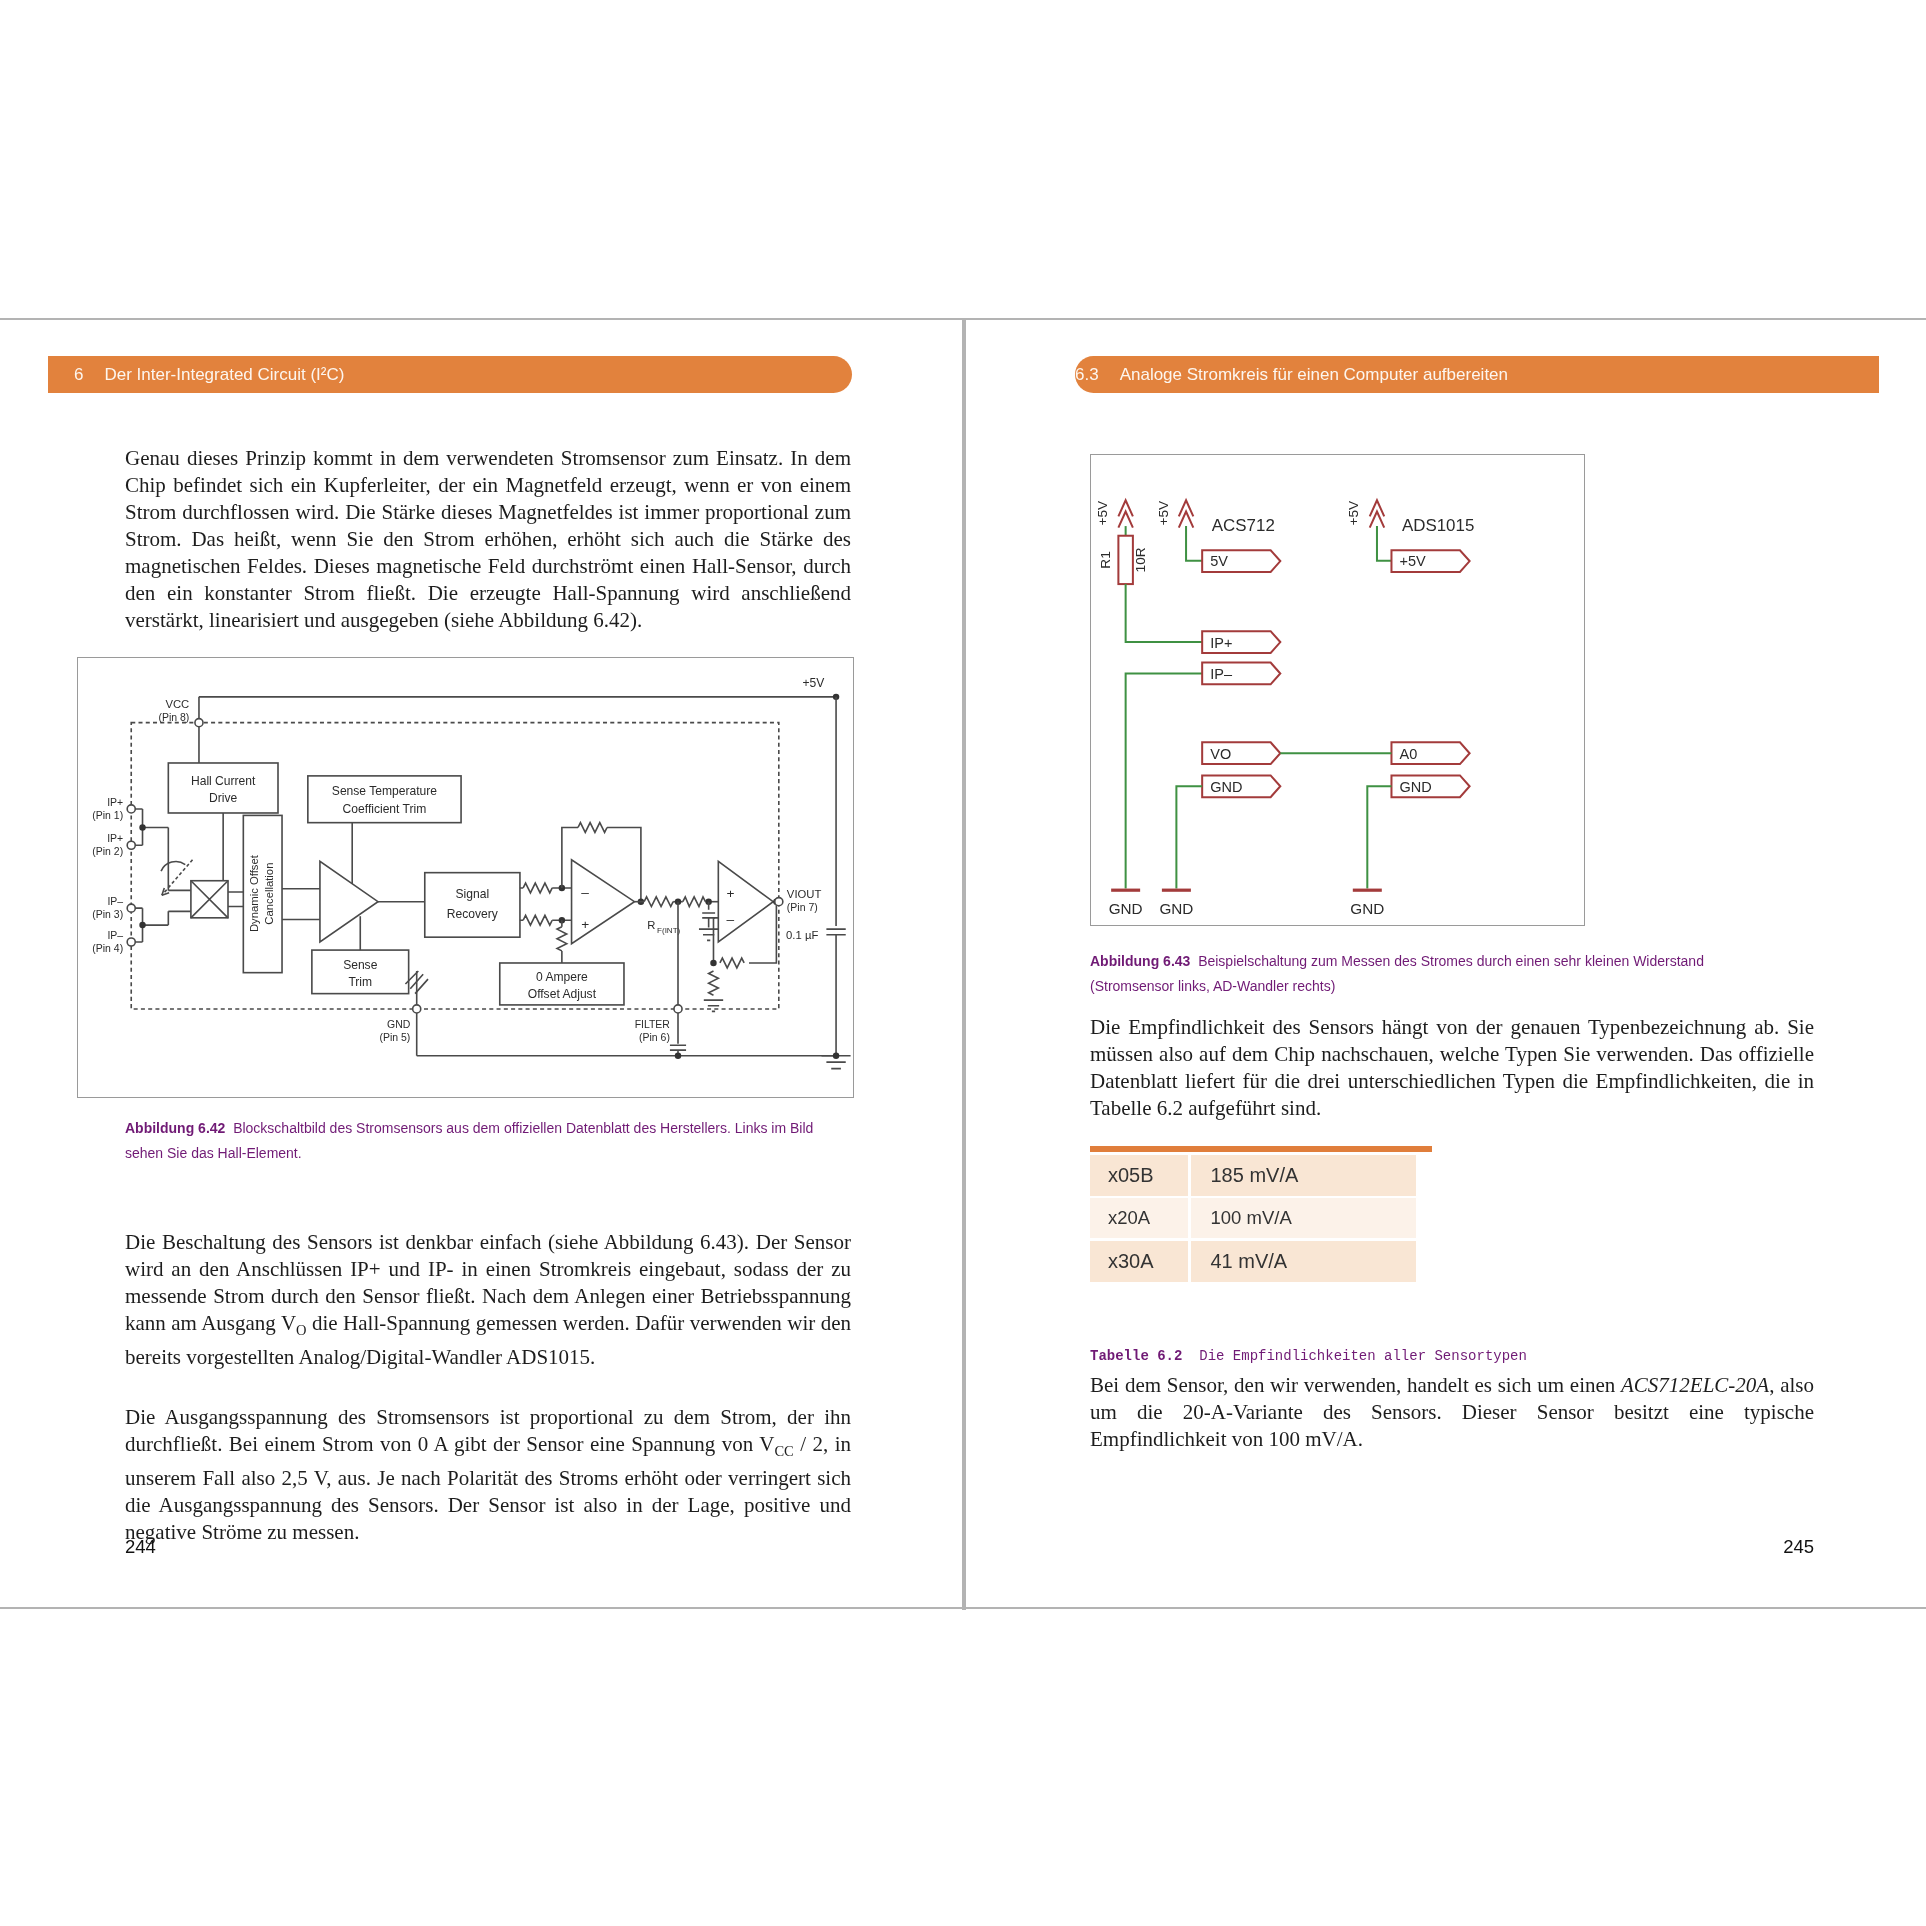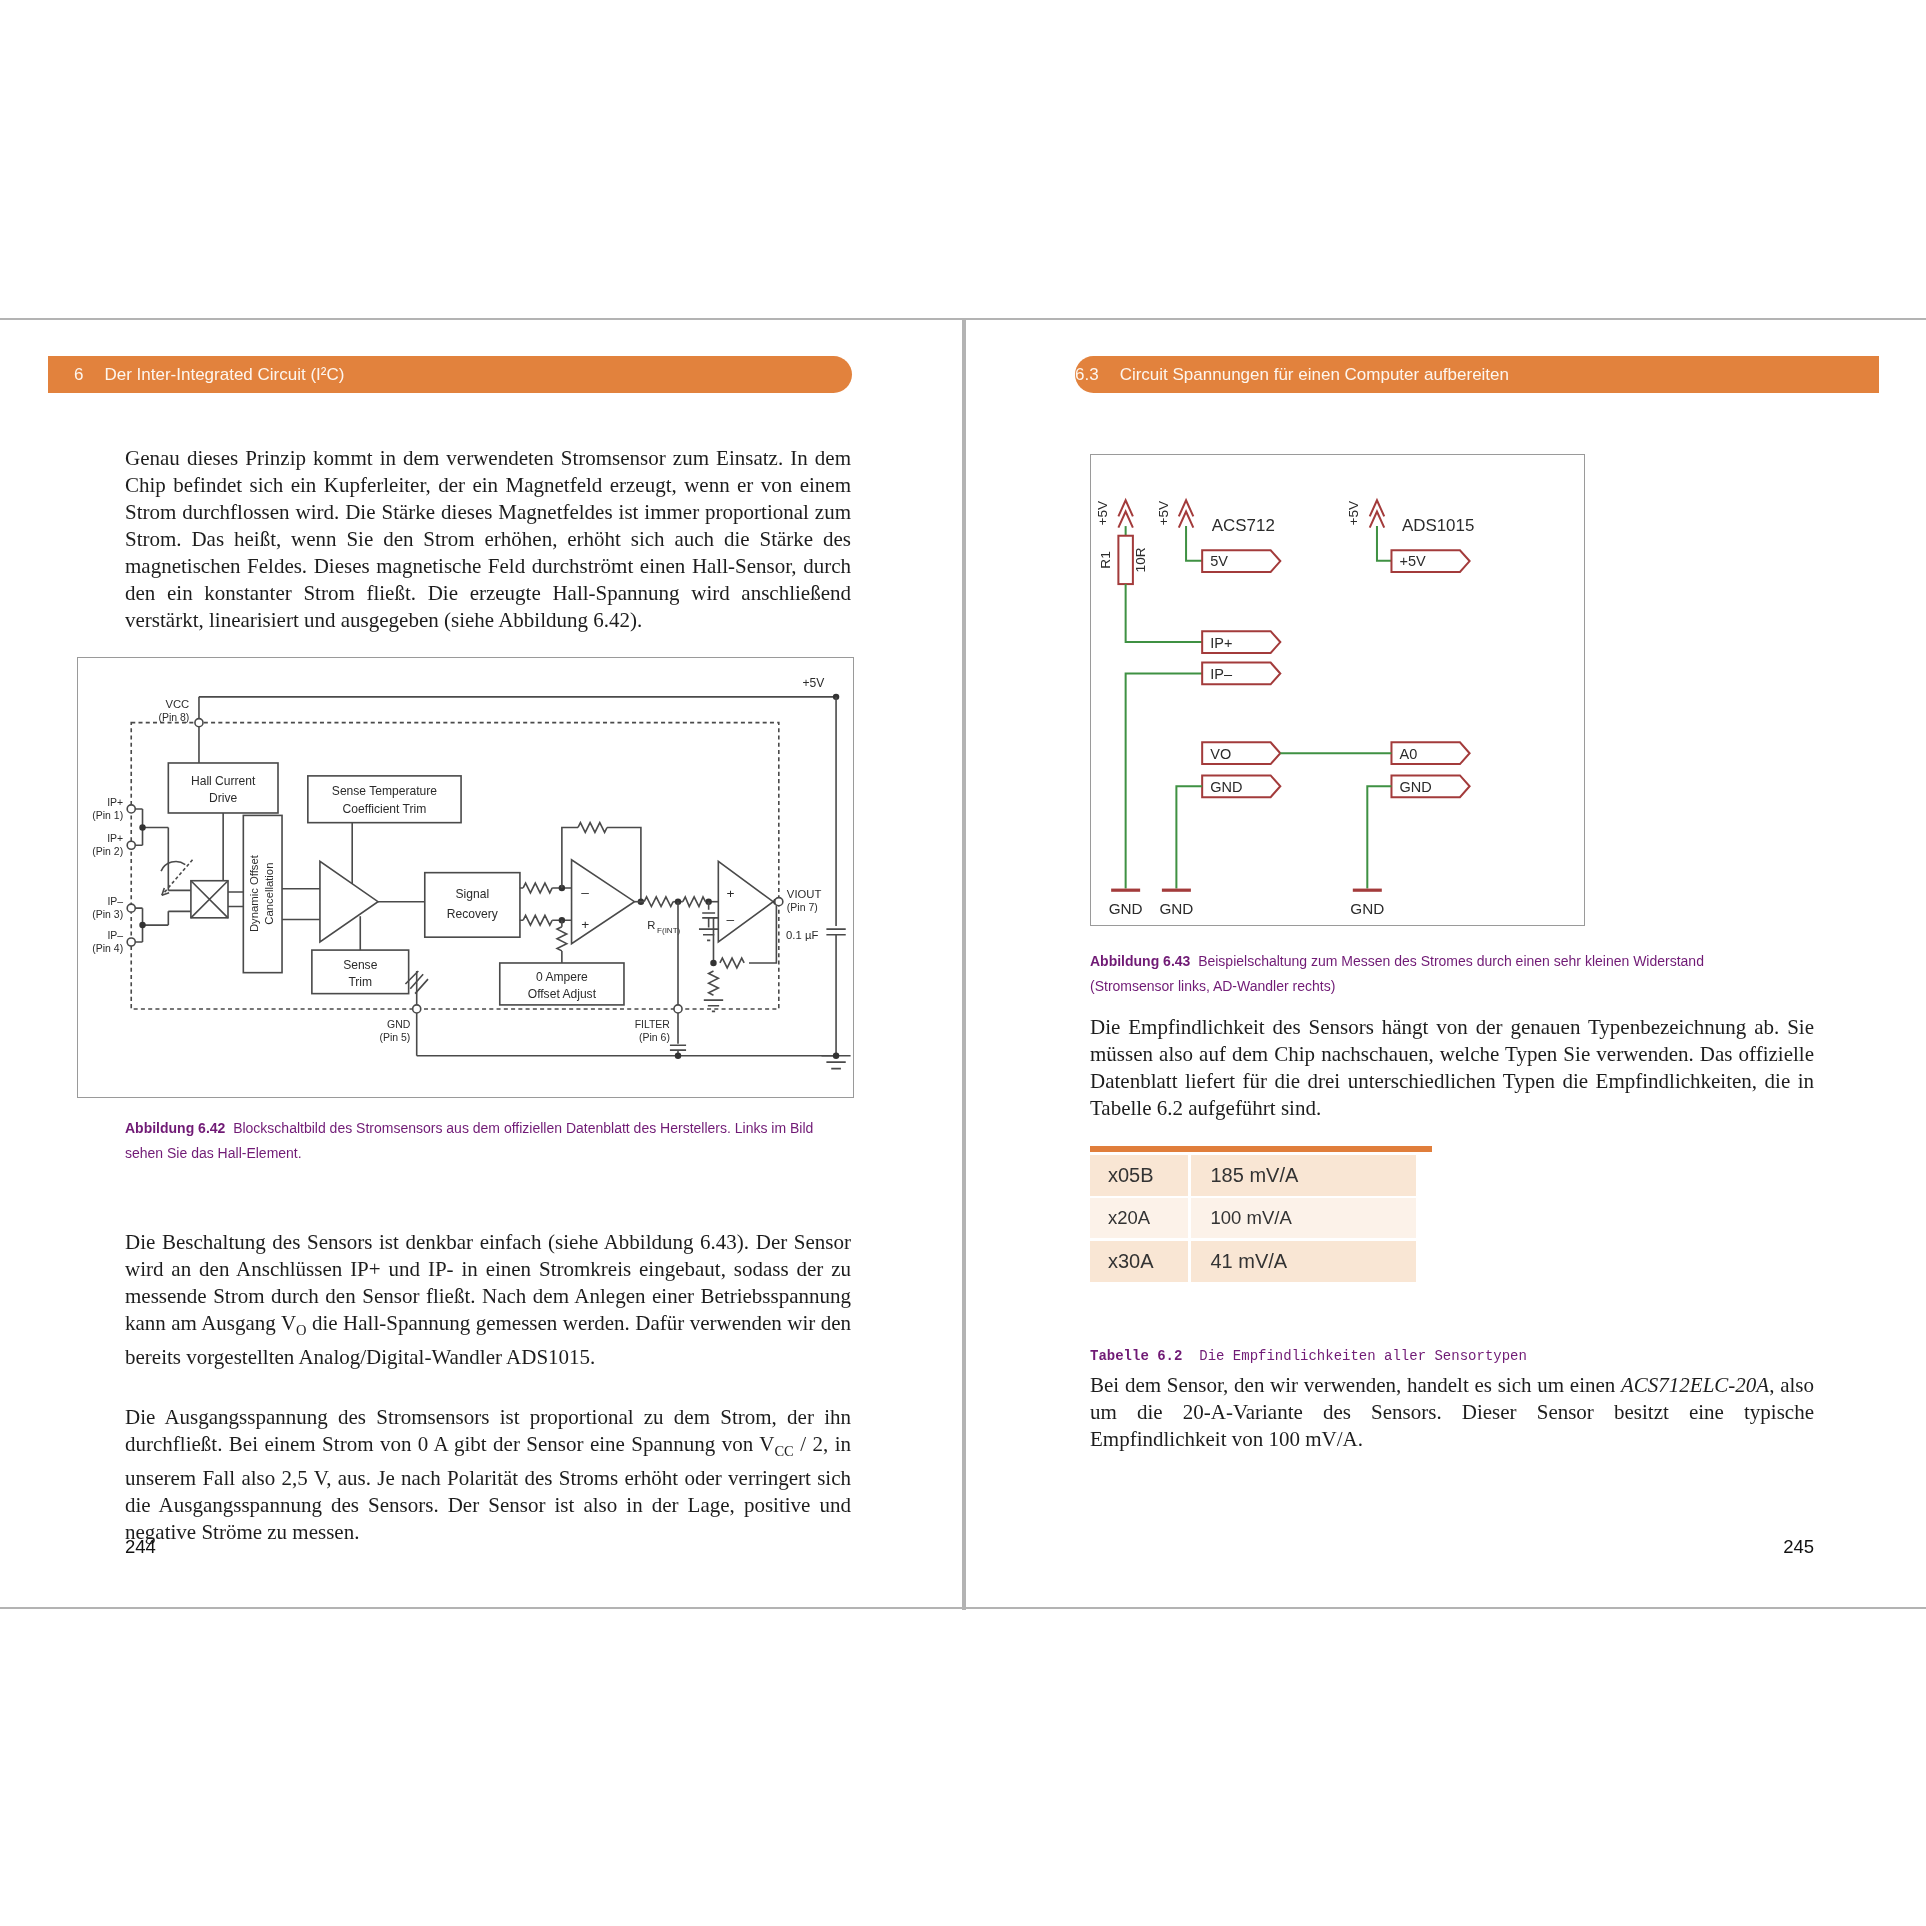--- a/index.html
+++ b/index.html
@@ -208,21 +208,21 @@
 </div>
 
 <div class="para" style="left:125px;top:1404px;">
   <span>Die Ausgangsspannung des Stromsensors ist proportional zu dem Strom, der ihn durchfließt. Bei einem Strom von 0 A gibt der Sensor eine Spannung von V</span><sub>CC</sub><span> / 2, in unserem Fall also 2,5 V, aus. Je nach Polarität des Stroms erhöht oder verringert sich die Ausgangsspannung des Sensors. Der Sensor ist also in der Lage, positive und negative Ströme zu messen.</span>
 </div>
 
 <div class="pagenum" style="left:125px;top:1536px;">244</div>
 
 <div class="hbar hbar-right">
   <span class="num">6.3</span>
-  <span>Circuit Spannungen für einen Computer aufbereiten</span>
+  <span>Analoge Stromkreis für einen Computer aufbereiten</span>
 </div>
 
 <div class="figbox" style="left:1090px;top:454px;width:493px;height:470px;">
 <svg class="sch" width="493" height="470" viewBox="0 0 612 583">
 
   <path class="wire" d="M43,88 V100"></path>
   <path class="sym" d="M34,76 L43,56 L52,76 M34,90 L43,70 L52,90"></path>
   <text font-size="17" text-anchor="middle" transform="translate(20,72) rotate(-90)">+5V</text>
   <path class="wire" d="M118,88 V131 H138"></path>
   <path class="sym" d="M109,76 L118,56 L127,76 M109,90 L118,70 L127,90"></path>

